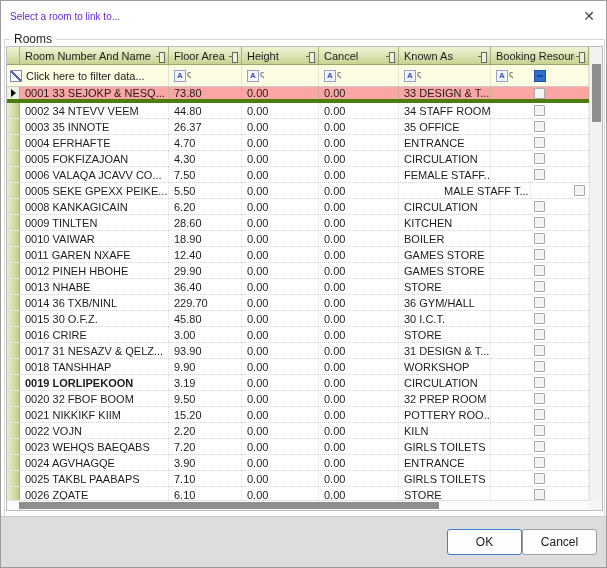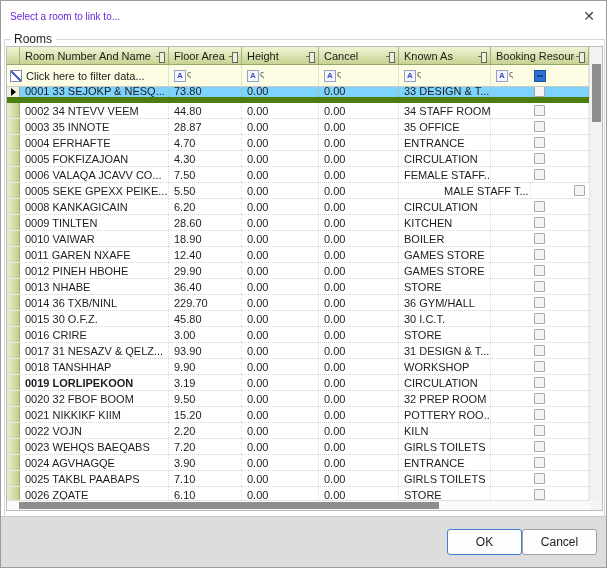--- a/index.html
+++ b/index.html
@@ -105,21 +105,21 @@
     content: ""; position: absolute; left: 2px; top: 4px; width: 6px; height: 2px;
     background: #1a4690;
   }
   
   .rows { position: absolute; left: 0; top: 40px; width: 582px; height: 415px; overflow: hidden; background: #fff; }
   .grow {
     display: flex; height: 16px;
     border-bottom: 1px dotted #d4d4d4;
     background: #ffffff;
   }
-  .grow.selected { background: #7dd3fc; border-top: 1px solid #8aa35a; border-bottom: 6px solid #4d7c0f; height: 17px; margin-top: -1px; align-items: flex-end; }
+  .grow.selected { background: #fca5a5; border-top: 1px solid #8aa35a; border-bottom: 4px solid #4d7c0f; height: 17px; margin-top: -1px; align-items: flex-end; }
   .gcell {
     font-size: 11px; color: #1c1c1c;
     display: flex; align-items: center;
     padding-left: 5px;
     border-right: 1px dotted #dedede;
     white-space: nowrap; overflow: hidden;
   }
   .grow.selected .gcell { border-right-color: #a9bd82; }
   .selcell {
     flex: 0 0 13px; height: 100%;
@@ -252,21 +252,21 @@
             <div class="gcell" style="flex: 0 0 77px;">0.00</div>
             <div class="gcell" style="flex: 0 0 80px;">0.00</div>
             <div class="gcell" style="flex: 0 0 92px;">34 STAFF ROOM</div>
             <div class="gcell cbcell" style="flex: 0 0 98px;">
               <div class="cb"></div>
             </div>
           </div>
           <div class="grow">
             <div class="selcell"></div>
             <div class="gcell" style="flex: 0 0 149px;">0003 35 INNOTE</div>
-            <div class="gcell" style="flex: 0 0 73px;">28.87</div>
+            <div class="gcell" style="flex: 0 0 73px;">26.37</div>
             <div class="gcell" style="flex: 0 0 77px;">0.00</div>
             <div class="gcell" style="flex: 0 0 80px;">0.00</div>
             <div class="gcell" style="flex: 0 0 92px;">35 OFFICE</div>
             <div class="gcell cbcell" style="flex: 0 0 98px;">
               <div class="cb"></div>
             </div>
           </div>
           <div class="grow">
             <div class="selcell"></div>
             <div class="gcell" style="flex: 0 0 149px;">0004 EFRHAFTE</div>

